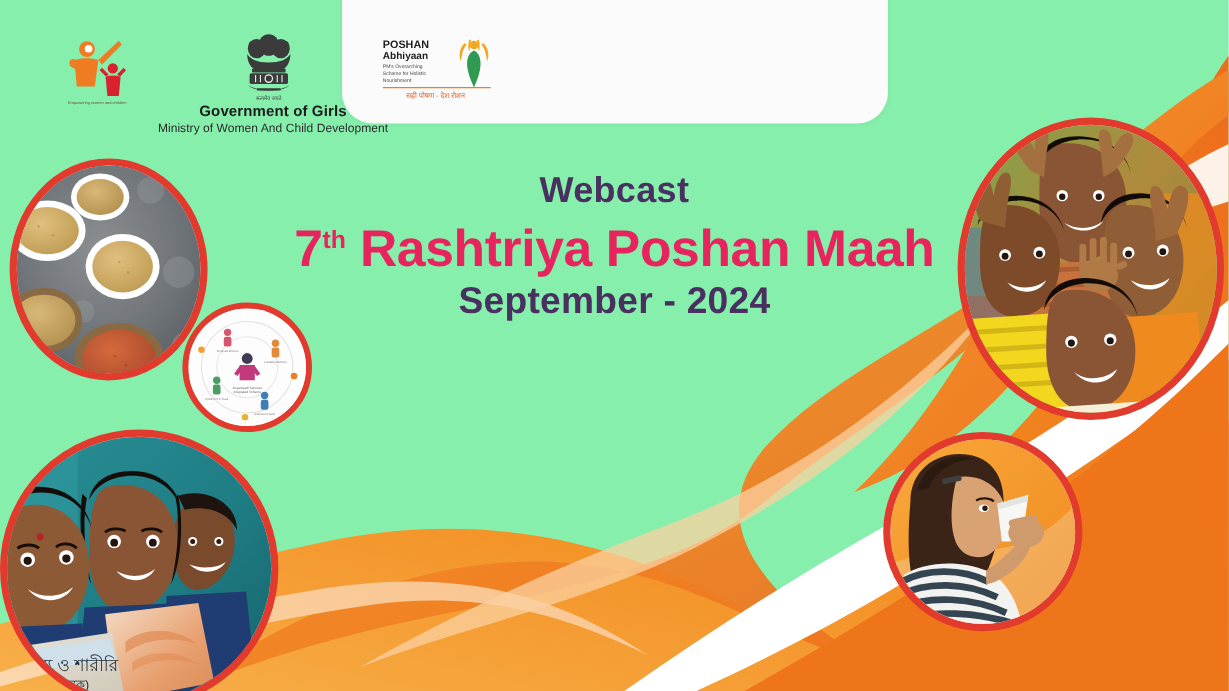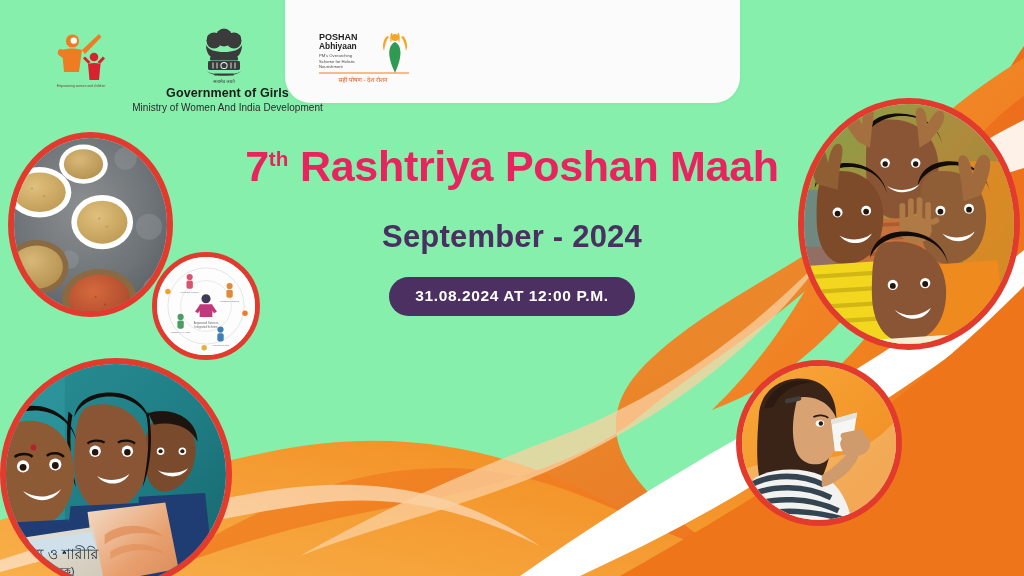--- a/index.html
+++ b/index.html
@@ -80,21 +80,21 @@
     color: #493061;
     letter-spacing: .3px;
     margin-bottom: 8px;
   }
   .maah {
     font-size: 43px;
     font-weight: 800;
     color: #e8245e;
     letter-spacing: -.3px;
     white-space: nowrap;
-    margin-bottom: 28px;
+    margin-bottom: 0;
   }
   .maah sup {
     font-size: 0.48em;
     font-weight: 800;
     vertical-align: super;
     letter-spacing: 0;
   }
   .month {
     font-size: 31px;
     font-weight: 800;
@@ -278,34 +278,32 @@
           <path d="M82,5 C83,9 83,12 82,15 C81,11 81,8 80.4,5.5 Z" fill="#F5A623"></path>
         </g>
         <line x1="2" y1="45" x2="92" y2="45" stroke="#F07D1B" stroke-width="1"></line>
         <text x="46" y="54" text-anchor="middle" font-size="6" fill="#E05A18" font-family="Liberation Sans, sans-serif">सही पोषण - देश रोशन</text>
       </svg>
     </div>
   </div>
 
   <div class="gov-text">
     <div class="gov-line1">Government of Girls</div>
-    <div class="gov-line2">Ministry of Women And India Development</div>
+    <div class="gov-line2">Ministry of Women And Child Development</div>
   </div>
 
   <div class="center-block">
+    <div class="webcast">Webcast</div>
 
     <div class="maah">
       <span>7</span><sup>th</sup><span> Rashtriya Poshan Maah</span>
     </div>
 
     <div class="month">September - 2024</div>
 
-    <div class="badge-wrap">
-      <span class="badge">31.08.2024 AT 12:00 P.M.</span>
-    </div>
   </div>
 
   <div class="photo" id="photo-millets">
     <div class="inner">
       <svg viewBox="0 0 165 185" preserveAspectRatio="xMidYMid slice" aria-hidden="true">
         <defs>
           <radialGradient id="slate" cx="45%" cy="40%" r="85%">
             <stop offset="0%" stop-color="#8b8f92"></stop>
             <stop offset="55%" stop-color="#6d7276"></stop>
             <stop offset="100%" stop-color="#4d5256"></stop>

